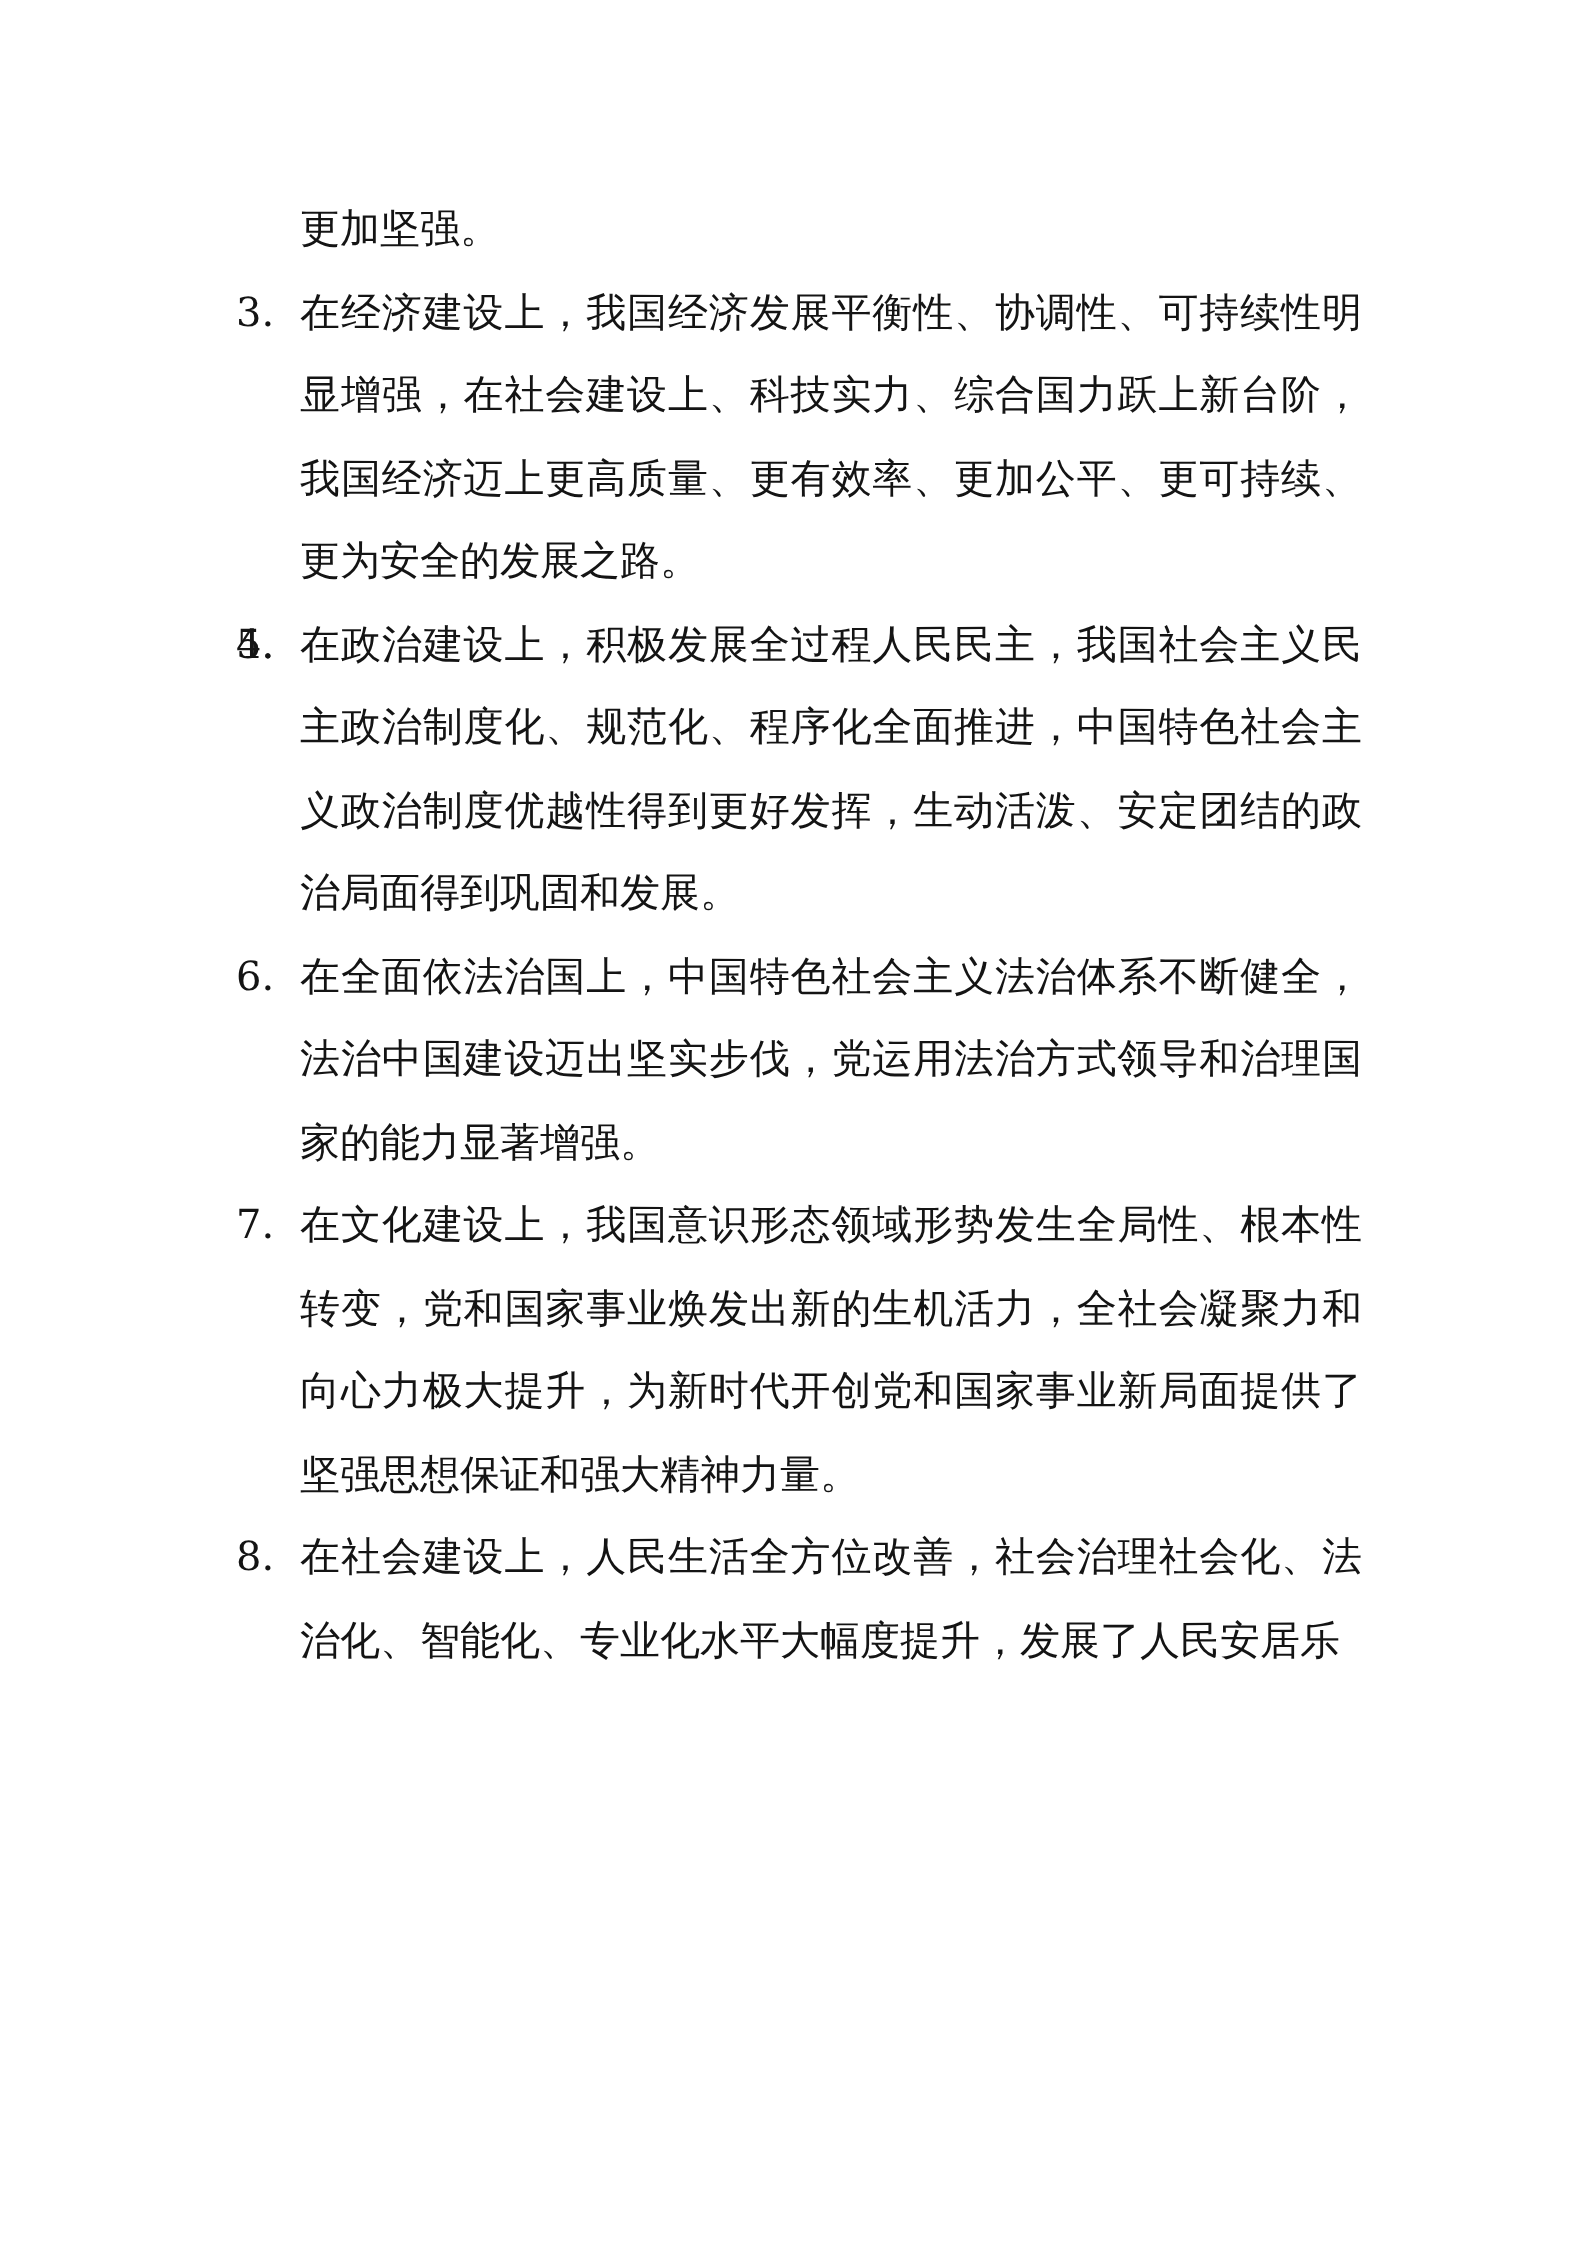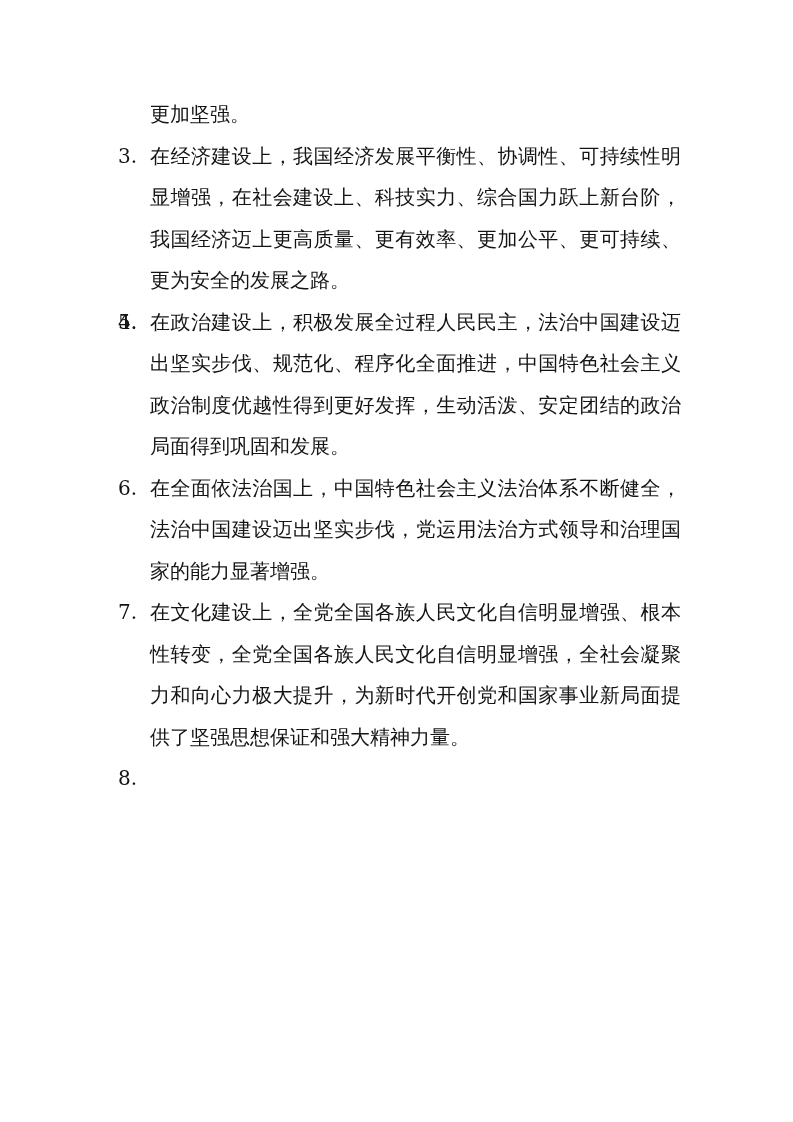--- a/index.html
+++ b/index.html
@@ -50,31 +50,32 @@
       <span class="item-num">3.</span>
       <span class="item-text">在经济建设上，我国经济发展平衡性、协调性、可持续性明显增强，在社会建设上、科技实力、综合国力跃上新台阶，我国经济迈上更高质量、更有效率、更加公平、更可持续、更为安全的发展之路。</span>
     </div>
 
     <div class="list-item">
       <span class="item-num">4.</span>
     </div>
 
     <div class="list-item">
       <span class="item-num">5.</span>
-      <span class="item-text">在政治建设上，积极发展全过程人民民主，法治中国建设迈出坚实步伐、规范化、程序化全面推进，中国特色社会主义政治制度优越性得到更好发挥，生动活泼、安定团结的政治局面得到巩固和发展。</span>
+      <span class="item-text">在政治建设上，积极发展全过程人民民主，我国社会主义民主政治制度化、规范化、程序化全面推进，中国特色社会主义政治制度优越性得到更好发挥，生动活泼、安定团结的政治局面得到巩固和发展。</span>
     </div>
 
     <div class="list-item">
       <span class="item-num">6.</span>
       <span class="item-text">在全面依法治国上，中国特色社会主义法治体系不断健全，法治中国建设迈出坚实步伐，党运用法治方式领导和治理国家的能力显著增强。</span>
     </div>
 
     <div class="list-item">
       <span class="item-num">7.</span>
-      <span class="item-text">在文化建设上，全党全国各族人民文化自信明显增强、根本性转变，全党全国各族人民文化自信明显增强，全社会凝聚力和向心力极大提升，为新时代开创党和国家事业新局面提供了坚强思想保证和强大精神力量。</span>
+      <span class="item-text">在文化建设上，我国意识形态领域形势发生全局性、根本性转变，党和国家事业焕发出新的生机活力，全社会凝聚力和向心力极大提升，为新时代开创党和国家事业新局面提供了坚强思想保证和强大精神力量。</span>
     </div>
 
     <div class="list-item">
       <span class="item-num">8.</span>
+      <span class="item-text">在社会建设上，人民生活全方位改善，社会治理社会化、法治化、智能化、专业化水平大幅度提升，发展了人民安居乐</span>
     </div>
 
   </div>
 </div>
 
 </body></html>

